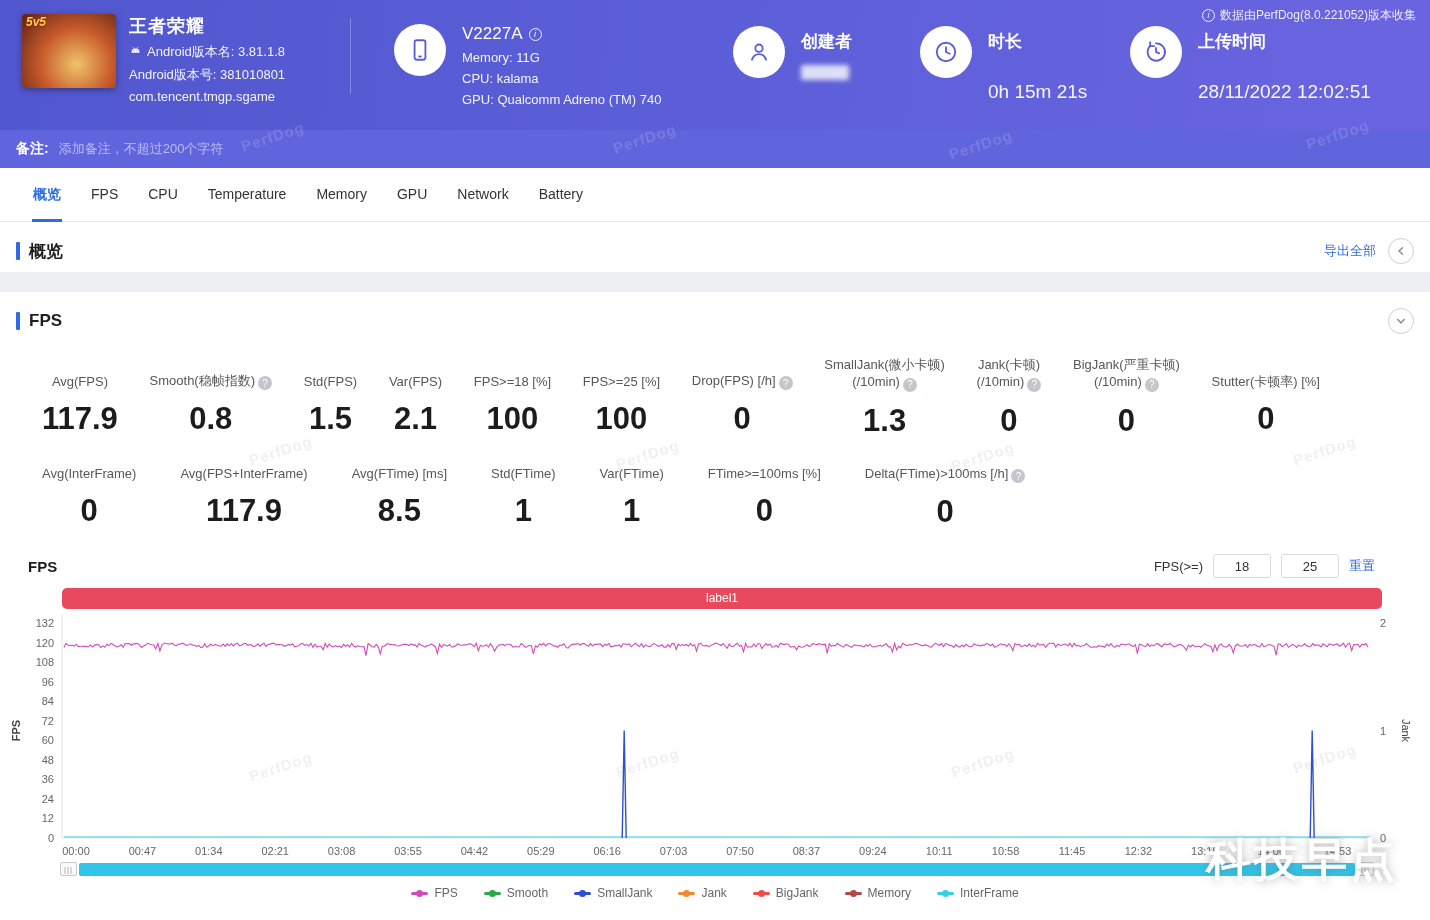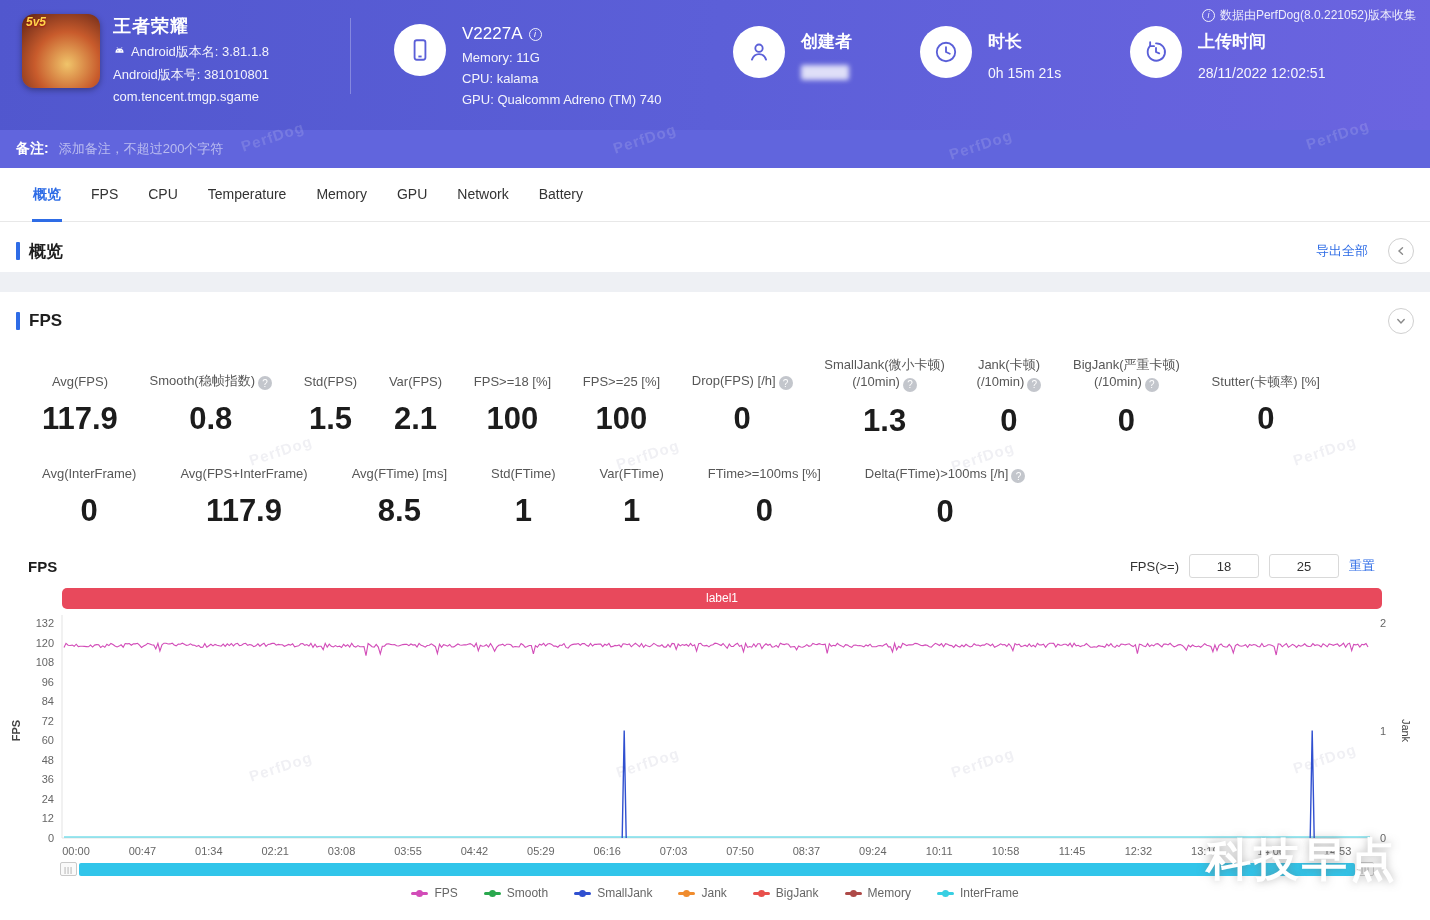--- a/index.html
+++ b/index.html
@@ -5,72 +5,72 @@
   *{box-sizing:border-box;margin:0;padding:0}
   html,body{width:1430px;height:920px}
   body{font-family:"Liberation Sans","DejaVu Sans",sans-serif;background:#fff;color:#262626;position:relative;overflow:hidden}
   .page{width:1430px;height:920px;position:relative}
 
   
   .topbar{height:130px;background:linear-gradient(95deg,#5157ce 0%,#5c5fd8 50%,#6b64e0 100%);color:#fff;position:relative}
   .note{position:absolute;top:7px;right:14px;font-size:12px;color:rgba(255,255,255,.88);display:flex;align-items:center;gap:5px;z-index:3}
   .info-circle{display:inline-flex;width:13px;height:13px;border:1px solid rgba(255,255,255,.9);border-radius:50%;font-size:9px;align-items:center;justify-content:center;font-style:italic;line-height:1}
   .game{position:absolute;left:22px;top:14px;display:flex;gap:13px}
-  .game-icon{width:78px;height:74px;border-radius:12px;background:radial-gradient(circle at 58% 68%,#f0c46a 0%,#c85b2c 48%,#5a2014 100%);position:relative;flex-shrink:0;box-shadow:0 2px 6px rgba(0,0,0,.35)}
+  .game-icon{width:94px;height:74px;border-radius:4px;background:radial-gradient(circle at 58% 68%,#f0c46a 0%,#c85b2c 48%,#5a2014 100%);position:relative;flex-shrink:0;box-shadow:0 2px 6px rgba(0,0,0,.35)}
   .game-icon .badge{position:absolute;top:1px;left:4px;font-size:12px;font-weight:bold;font-style:italic;color:#ffd54a;text-shadow:0 1px 2px #a01010}
   .game-title{font-size:18px;font-weight:bold;letter-spacing:1px}
   .game-line{font-size:13px;color:rgba(255,255,255,.93);margin-top:5px;display:flex;align-items:center;gap:5px}
   .vdiv{position:absolute;left:350px;top:18px;height:76px;border-left:1px solid rgba(255,255,255,.28)}
   .hgroup{position:absolute;display:flex;gap:16px}
   .hicon{width:52px;height:52px;border-radius:50%;background:#fff;display:flex;align-items:center;justify-content:center;flex-shrink:0}
   .hgroup.device{left:394px;top:24px}
   .hgroup.creator{left:733px;top:26px}
   .hgroup.duration{left:920px;top:26px}
   .hgroup.upload{left:1130px;top:26px}
   .dev-model{font-size:17px;font-weight:normal;display:flex;align-items:center;gap:6px}
   .dev-line{font-size:13px;color:rgba(255,255,255,.93);margin-top:6px}
   .h-label{font-size:17px;font-weight:bold;margin-top:4px}
-  .h-value{font-size:14px;margin-top:12px;color:rgba(255,255,255,.95)}
+  .h-value{font-size:19px;margin-top:28px;color:rgba(255,255,255,.95)}
   .blur-name{width:48px;height:15px;margin-top:12px;background:rgba(255,255,255,.8);border-radius:2px;filter:blur(2.5px)}
 
   
   .remark-bar{height:38px;background:#6165dd;display:flex;align-items:center;padding-left:16px;position:relative}
   .remark-label{color:#fff;font-size:14px;font-weight:bold}
   .remark-placeholder{color:rgba(255,255,255,.55);font-size:13px;margin-left:10px}
 
   
   .tabs{height:54px;background:#fff;border-bottom:1px solid #e8e8e8;display:flex;align-items:stretch;padding-left:18px}
   .tab{line-height:53px;padding:0 15px;font-size:14px;color:#333;cursor:pointer;position:relative}
   .tab.active{color:#2e6ce6;font-weight:bold}
   .tab.active::after{content:"";position:absolute;left:14px;right:14px;bottom:-1px;height:3px;background:#2e6ce6}
 
   
   .section-row{display:flex;align-items:center;justify-content:space-between;padding:0 16px;height:42px;margin-top:8px}
   .sec-title{display:flex;align-items:center;gap:9px;font-size:17px;font-weight:bold;color:#1f1f1f}
   .blue-bar{width:4px;height:18px;background:#2e6ce6;border-radius:1px}
-  .sec-actions{display:flex;align-items:center;gap:20px}
+  .sec-actions{display:flex;align-items:center;gap:12px}
   .link{color:#2e6ce6;font-size:13px;text-decoration:none;cursor:pointer}
   .circle-btn{width:26px;height:26px;border:1px solid #d0d0d0;border-radius:50%;display:flex;align-items:center;justify-content:center;cursor:pointer;background:#fff}
   .gray-band{height:20px;background:#eef0f4}
 
   
   .metrics{display:flex;padding:0 110px 0 42px}
   .metrics.row1{justify-content:space-between;margin-top:14px}
   .metrics.row2{margin-top:26px;gap:44px;padding:0 42px;justify-content:flex-start}
   .metric{text-align:center}
   .metric .lbl{font-size:13px;color:#575757;min-height:34px;display:flex;flex-direction:column;justify-content:flex-end;align-items:center;line-height:17px}
   .metrics.row2 .metric .lbl{min-height:17px}
   .metric .val{font-size:31px;font-weight:bold;color:#1c1c1c;margin-top:11px}
   .help{display:inline-flex;width:14px;height:14px;background:#c3c6cc;border-radius:50%;color:#fff;font-size:10px;align-items:center;justify-content:center;margin-left:3px;vertical-align:-2px;cursor:pointer}
 
   
   .chart-header{display:flex;justify-content:space-between;align-items:center;margin:24px 55px 0 28px}
   .chart-title{font-size:15px;font-weight:bold;color:#1c1c1c}
   .chart-controls{display:flex;align-items:center;gap:10px;font-size:13px;color:#333}
-  .chart-controls input{width:70px;height:24px;border:1px solid #d9d9d9;border-radius:3px;font-size:13px;padding:0 8px;color:#333;font-family:inherit;text-align:center}
+  .chart-controls input{width:58px;height:24px;border:1px solid #d9d9d9;border-radius:3px;font-size:13px;padding:0 8px;color:#333;font-family:inherit;text-align:center}
   .label-bar{margin:10px 48px 0 62px;height:21px;background:#e8495c;color:#fff;font-size:12px;text-align:center;line-height:21px;border-radius:5px}
   .chart{position:relative;height:250px}
   .scrollbar-row{display:flex;align-items:center;margin:2px 56px 0 60px;height:16px;gap:2px}
   .sb-handle{width:17px;height:14px;border:1px solid #c9c9c9;background:#fafafa;border-radius:2px;display:flex;align-items:center;justify-content:center;font-size:8px;color:#9a9a9a;letter-spacing:1px;cursor:pointer}
   .sb-track{flex:1;height:13px;background:#31c5ea;border-radius:2px;cursor:pointer}
   .legend{display:flex;justify-content:center;align-items:center;gap:26px;margin-top:9px;font-size:12px;color:#666}
   .legend-item{display:flex;align-items:center;gap:6px;cursor:pointer}
   .legend-marker{width:17px;height:3px;border-radius:2px;position:relative}
   .legend-marker i{position:absolute;left:5px;top:-2px;width:7px;height:7px;border-radius:50%;background:inherit}
 

